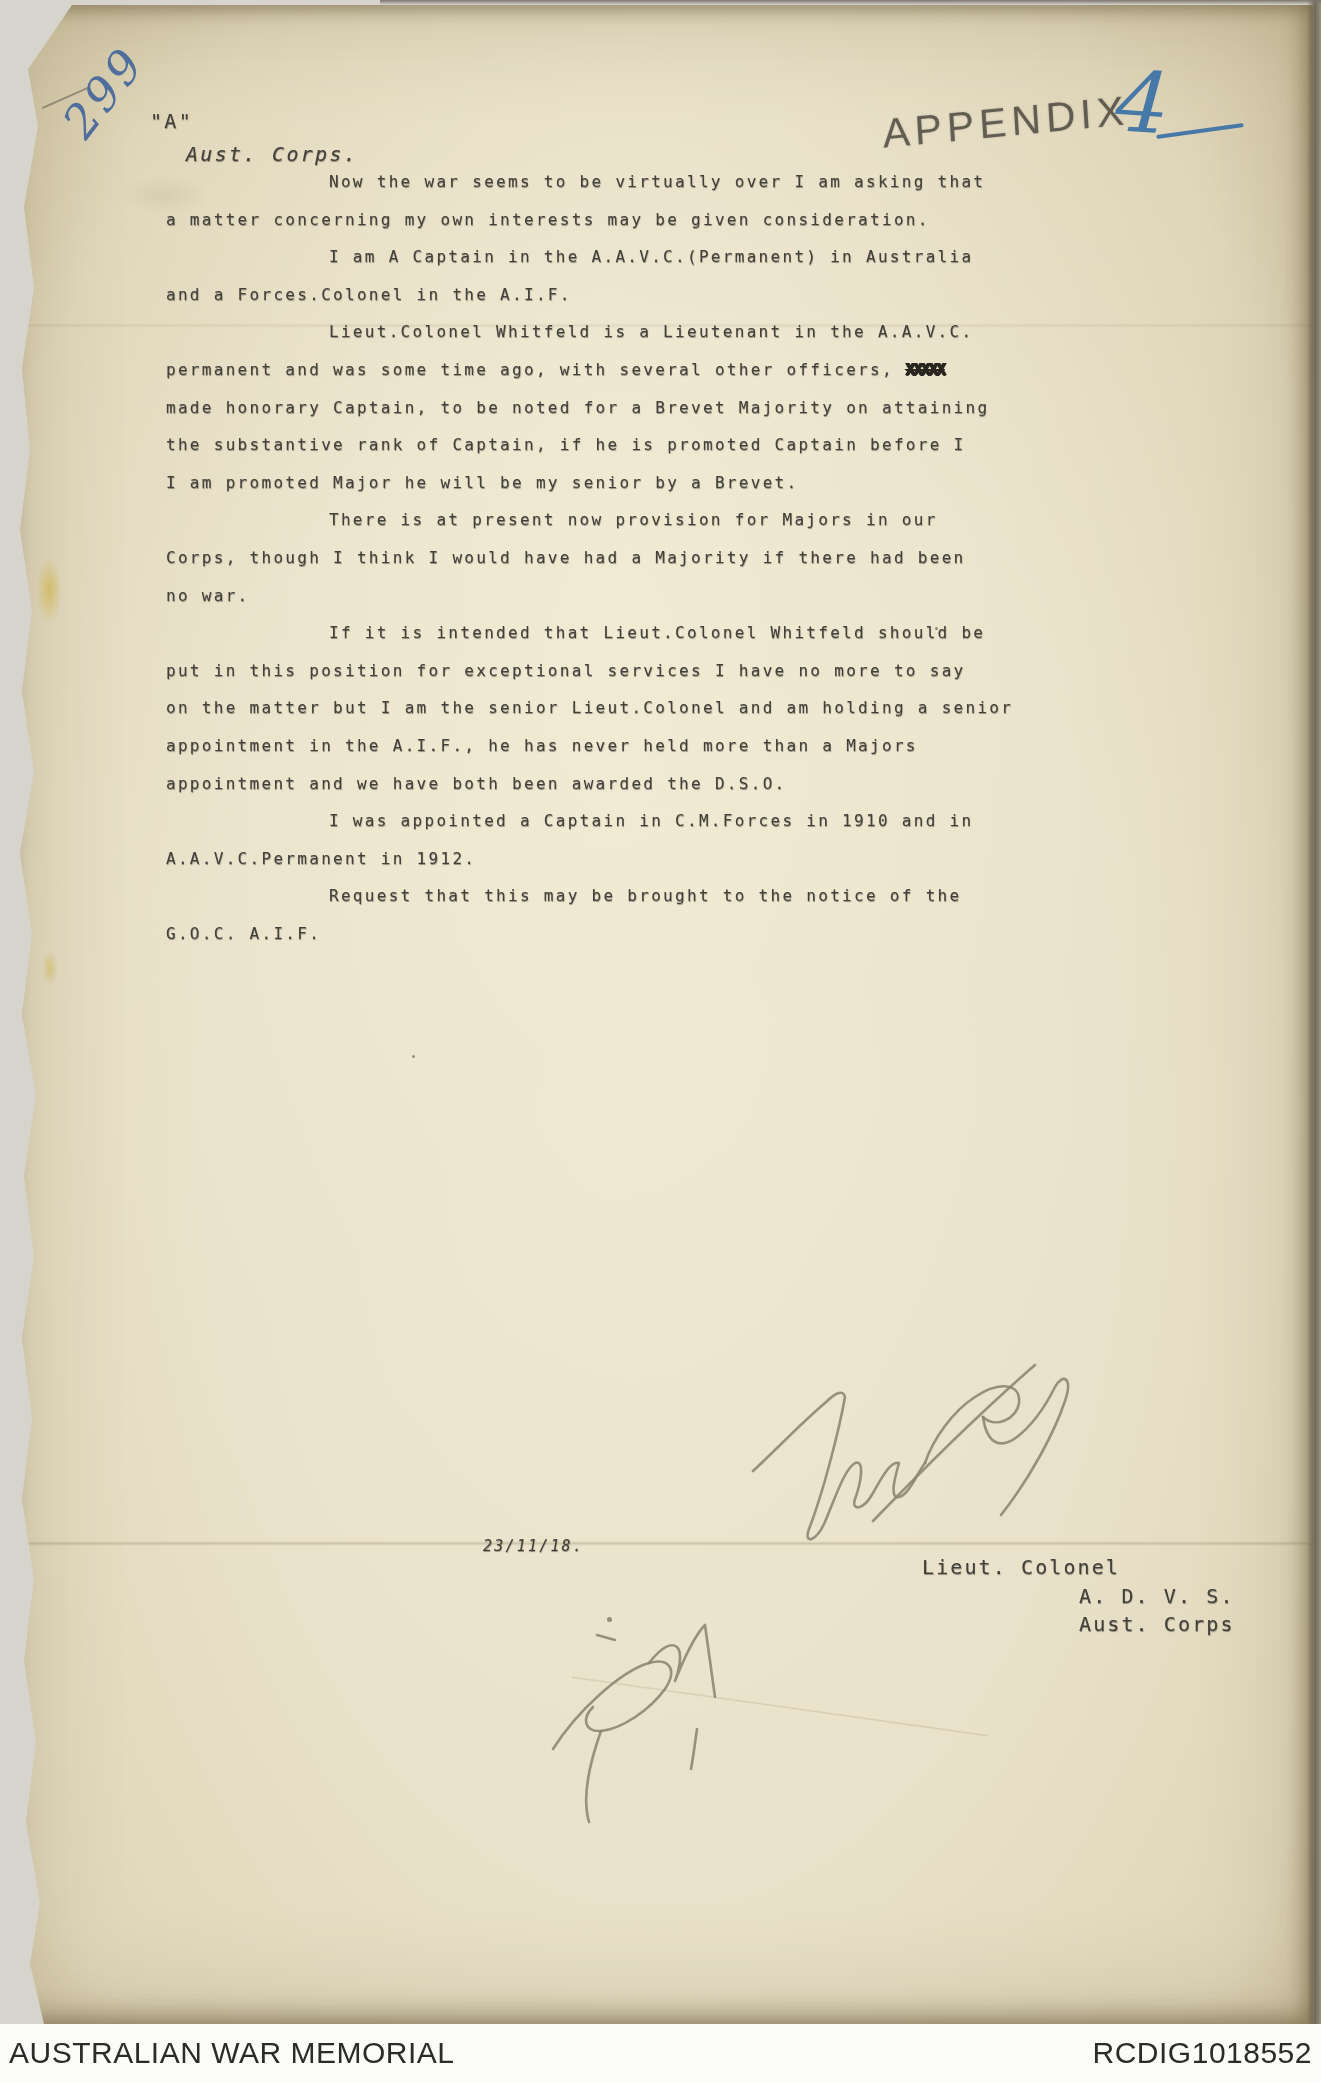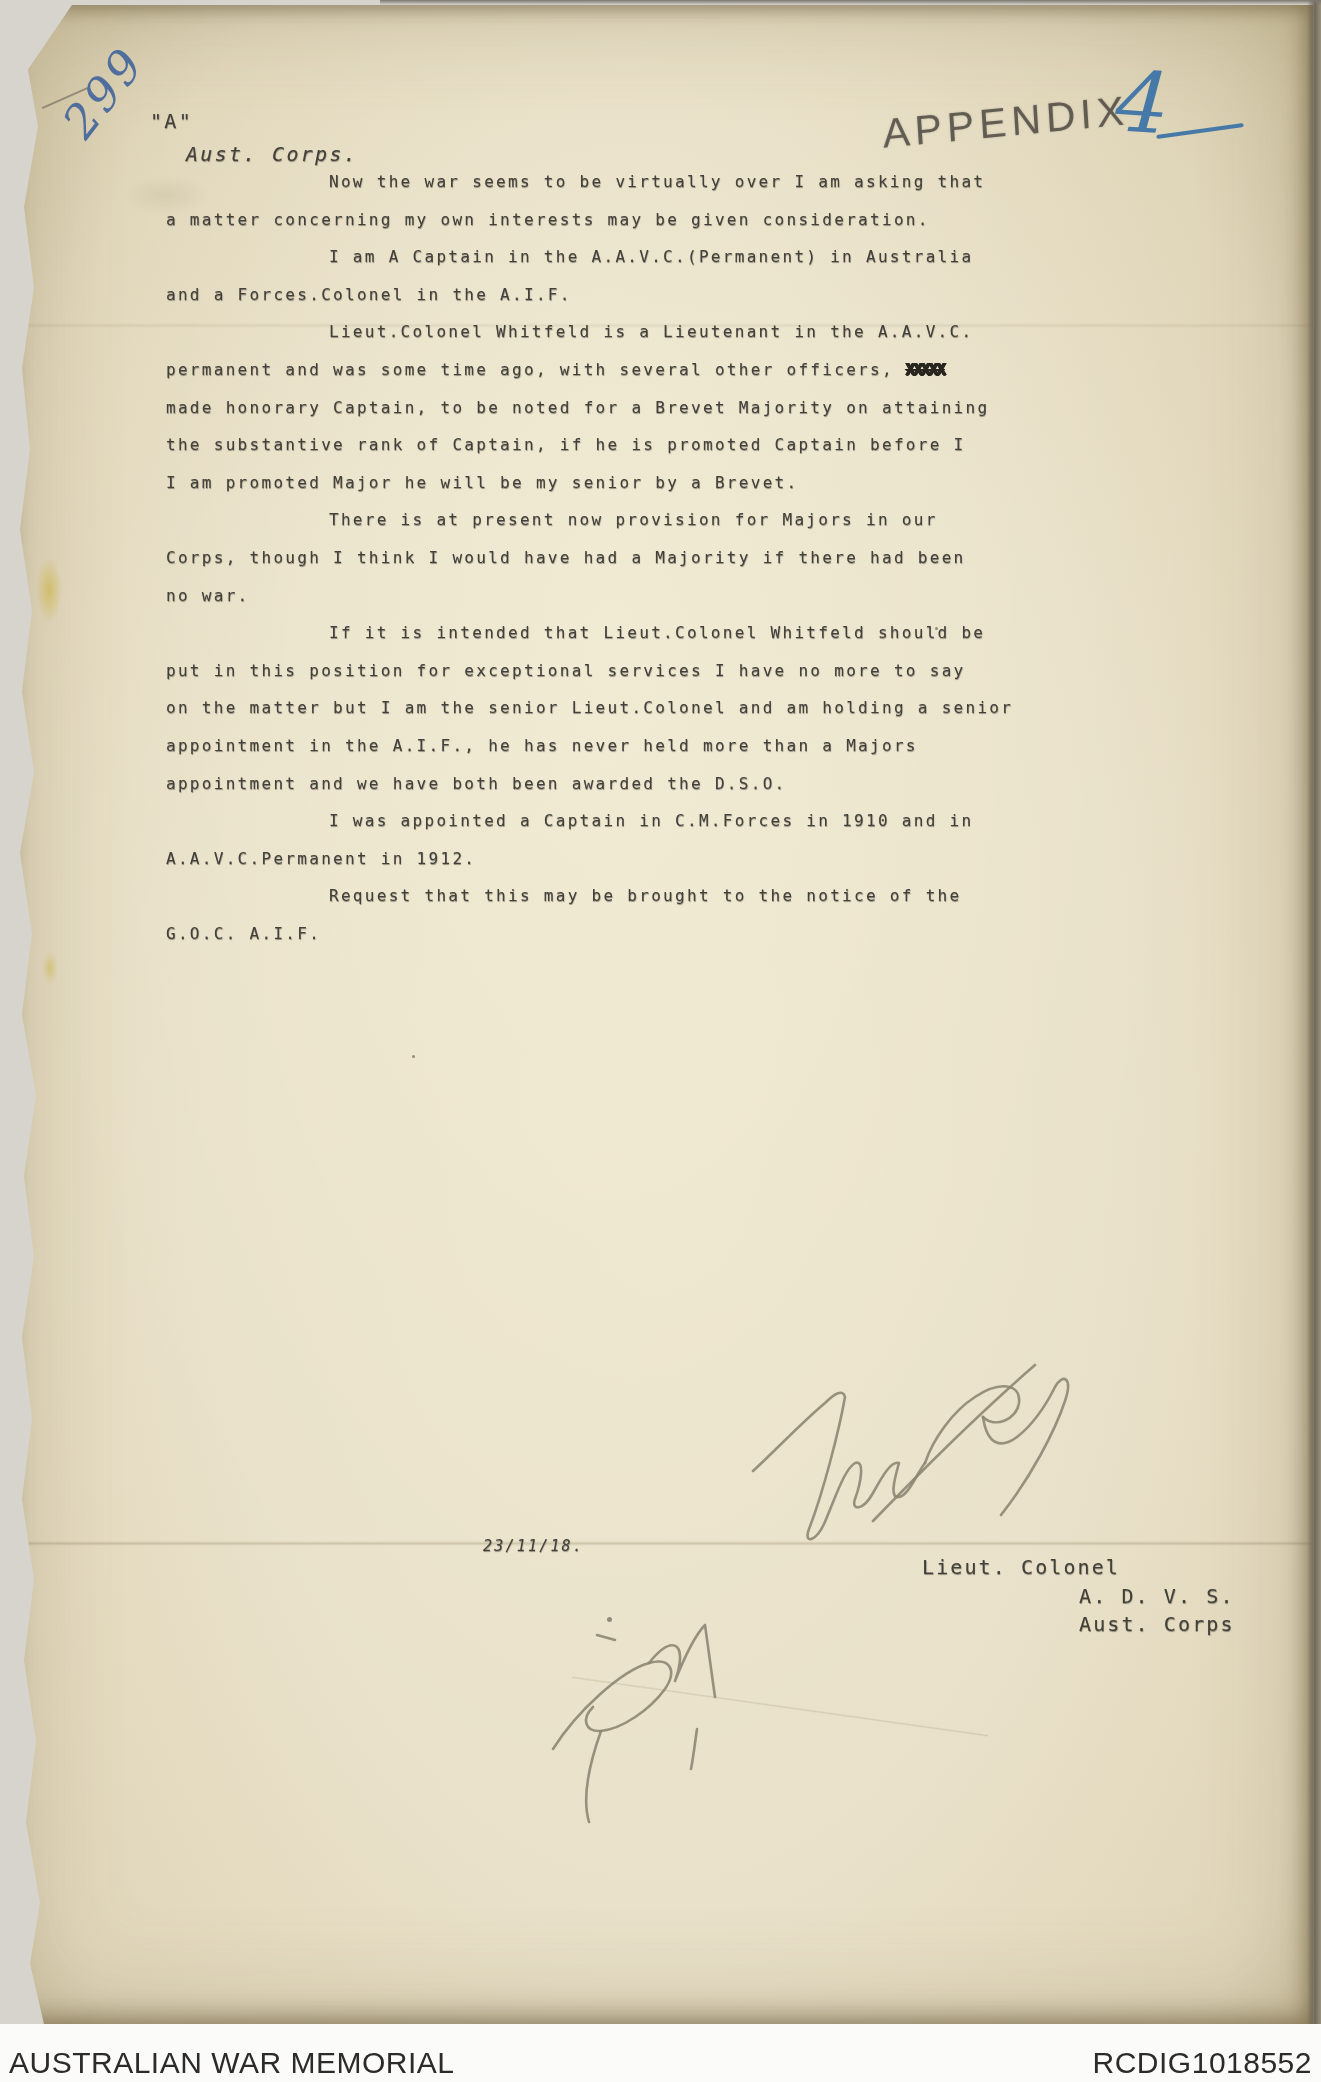--- a/index.html
+++ b/index.html
@@ -99,21 +99,21 @@
 
   
   svg.pencil{position:absolute;pointer-events:none;}
   svg.pencil path{fill:none;stroke:#8b8472;stroke-width:2.6;
     stroke-linecap:round;stroke-linejoin:round;opacity:.88;}
 
   
   .viewer-footer{
     position:absolute;left:0;right:0;bottom:0;height:58px;background:#fbfbfa;
     display:flex;align-items:flex-end;justify-content:space-between;
-    padding:2px 9px;box-sizing:border-box;
+    padding:12px 9px;box-sizing:border-box;
     font-size:30px;color:#2c2b29;letter-spacing:.5px;
   }
 </style>
 </head>
 <body>
 
 <div class="scan">
 
   <div class="paper">
 

